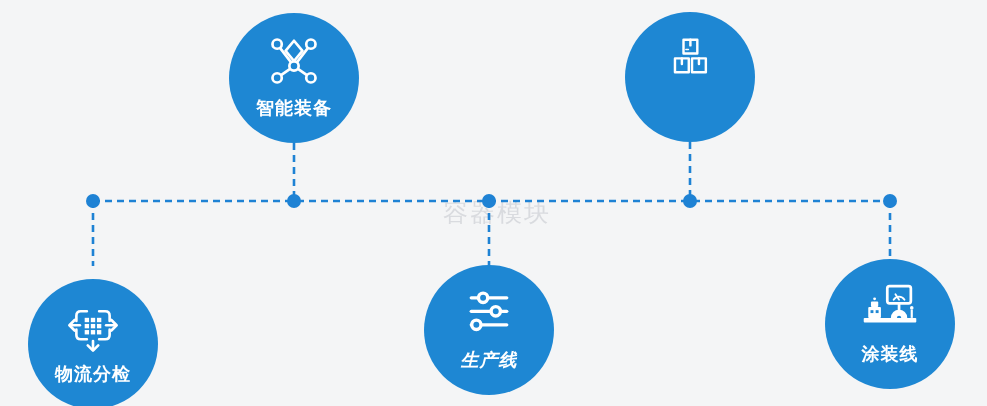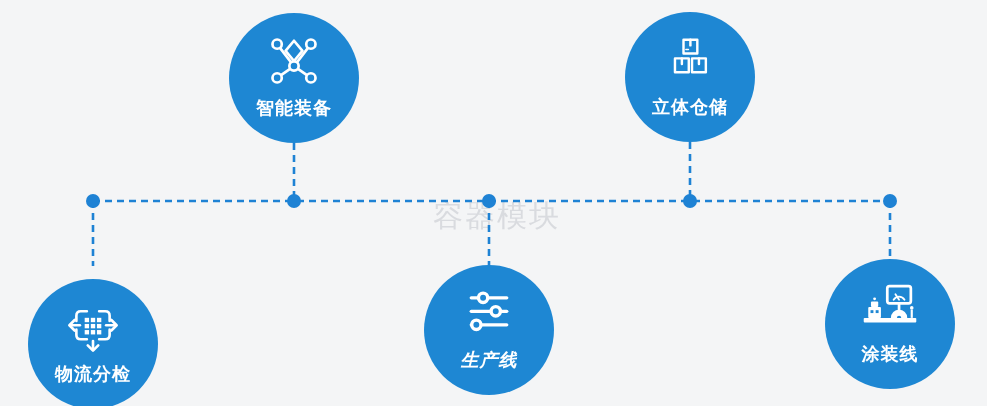--- a/index.html
+++ b/index.html
@@ -8,21 +8,21 @@
     width:987px;height:406px;
     margin:0 auto;
     background:var(--background,#f4f5f6);
     overflow:hidden;
     font-family:"Liberation Sans","DejaVu Sans",sans-serif;
   }
   .watermark{
     position:absolute;
     left:497px;top:196px;
     transform:translateX(-50%);
-    font-size:30px;
+    font-size:25px;
     letter-spacing:2px;
     color:var(--watermark-gray,#d9dbdf);
     z-index:1;
     white-space:nowrap;
     user-select:none;
   }
   svg.connector{
     position:absolute;left:0;top:0;z-index:2;
   }
   svg.connector path{
@@ -111,21 +111,20 @@
           <rect class="s" x="24" y="7" width="17" height="17"></rect>
           <path class="s" d="M32.5 7 V14"></path>
           <path class="s" d="M27 19 h3" stroke-width="2"></path>
           <rect class="s" x="13.5" y="30" width="17" height="17"></rect>
           <path class="s" d="M22 30 V37"></path>
           <rect class="s" x="34.5" y="30" width="17" height="17"></rect>
           <path class="s" d="M43 30 V37"></path>
         </g>
       </svg>
     </span>
-    <span class="label">立体仓储</span>
   </div>
 
   <div class="node pos-bottom-left">
     <span class="icon">
       <svg class="ic" width="56" height="56" viewBox="0 0 64 64">
         <g stroke-width="3">
           <path class="s" d="M13 25 V19 Q13 14 18 14 H25"></path>
           <path class="s" d="M39 14 H46 Q51 14 51 19 V25"></path>
           <path class="s" d="M13 35 V41 Q13 46 18 46 H25"></path>
           <path class="s" d="M39 46 H46 Q51 46 51 41 V35"></path>

